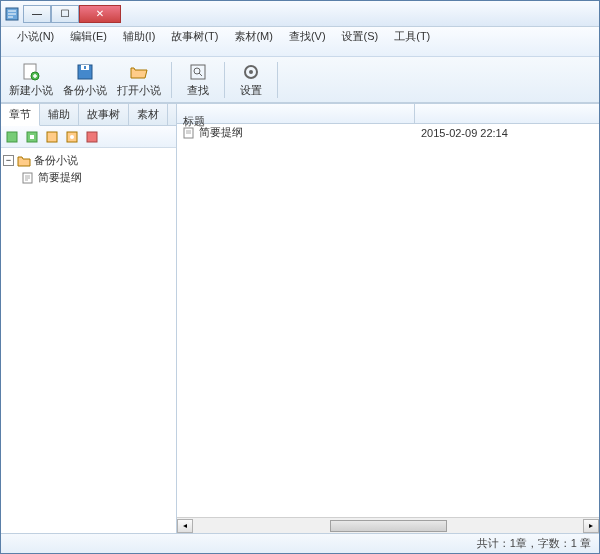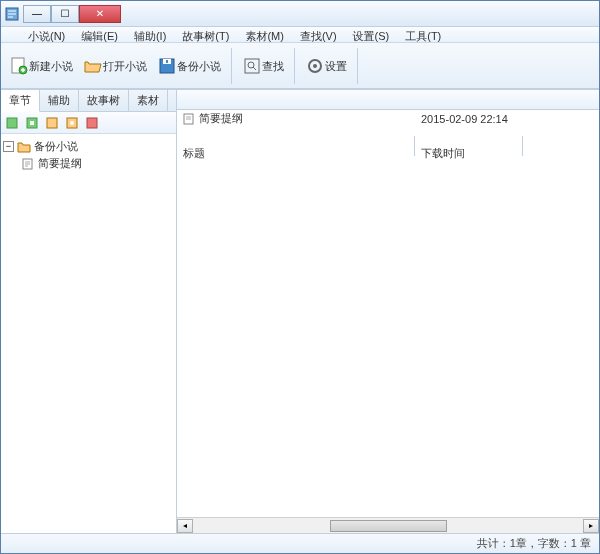--- a/index.html
+++ b/index.html
@@ -7,25 +7,25 @@
 
 .window { width: 600px; height: 554px; background: #fff; border: 1px solid #5a7fa8; display: flex; flex-direction: column; }
 
 .titlebar { height: 26px; background: linear-gradient(#f8fbff, #dde9f7); display: flex; align-items: center; padding: 0 4px; border-bottom: 1px solid #c0d0e0; }
 .titlebar .app-icon { width: 14px; height: 14px; margin-right: 4px; }
 .titlebar .title { flex: 1; color: #333; font-size: 12px; }
 .win-btns { display: flex; gap: 0; }
 .win-btn { width: 28px; height: 18px; border: 1px solid #8faccb; background: linear-gradient(#f5f9fd,#d9e7f5); display: flex; align-items: center; justify-content: center; font-size: 10px; cursor: default; }
 .win-btn.close { background: linear-gradient(#e78, #c44); color: #fff; border-color: #a33; width: 42px; }
 
-.menubar { height: 16px; background: linear-gradient(#fafcff,#e8f1fb); border-bottom: 1px solid #cad9ea; display: flex; padding: 0 19px; text-align: center; }
+.menubar { height: 30px; background: linear-gradient(#fafcff,#e8f1fb); border-bottom: 1px solid #cad9ea; display: flex; padding: 0 8px; text-align: center; }
 .menu-item { padding: 2px 8px; color: #333; cursor: default; }
 
 .toolbar { height: 46px; background: linear-gradient(#f5f9fd,#e5eff9); border-bottom: 1px solid #c0d0e0; display: flex; align-items: center; padding: 2px 4px; gap: 2px; }
-.tool-btn { display: flex; flex-direction: row; align-items: center; padding: 2px 4px; min-width: 40px; cursor: default; text-align: center; }
+.tool-btn { display: flex; flex-direction: column; align-items: center; padding: 2px 4px; min-width: 40px; cursor: default; text-align: center; }
 .tool-icon { width: 20px; height: 20px; display: flex; align-items: center; justify-content: center; }
 .tool-label { font-size: 11px; color: #333; margin-top: 1px; }
 .tool-sep { width: 1px; height: 36px; background: #c0d0e0; margin: 0 4px; }
 
 .content { flex: 1; display: flex; border-top: 1px solid #c0d0e0; overflow: hidden; }
 
 .left-pane { width: 176px; border-right: 1px solid #c0d0e0; display: flex; flex-direction: column; background: #fff; }
 .tabstrip { height: 22px; background: linear-gradient(#f0f5fb,#e0ebf5); border-bottom: 1px solid #c0d0e0; display: flex; }
 .tab { padding: 3px 8px; border-right: 1px solid #c0d0e0; color: #333; cursor: default; }
 .tab.active { background: #fff; border-bottom: 1px solid #fff; margin-bottom: -1px; }
@@ -35,21 +35,21 @@
 
 .tree { flex: 1; background: #fff; padding: 4px 2px; overflow: auto; }
 .tree-node { display: flex; align-items: center; padding: 1px 0; cursor: default; }
 .tree-toggle { width: 11px; height: 11px; border: 1px solid #888; background: #fff; display: flex; align-items: center; justify-content: center; font-size: 9px; line-height: 1; margin-right: 3px; }
 .tree-icon { width: 14px; height: 12px; margin-right: 3px; }
 .tree-label { color: #333; }
 .tree-children { padding-left: 18px; }
 
 .right-pane { flex: 1; display: flex; flex-direction: column; background: #fff; }
 .list-header { height: 20px; background: linear-gradient(#fafcff,#e8f1fb); border-bottom: 1px solid #c0d0e0; display: flex; }
-.col-head { padding: 10px 6px; border-right: 1px solid #c0d0e0; color: #333; margin-top: 46px; }
+.col-head { padding: 10px 6px; border-right: 1px solid #c0d0e0; color: #333; }
 .col-title { width: 238px; }
 .col-time { width: 108px; }
 .col-addr { flex: 1; }
 
 .list-body { flex: 1; overflow: auto; position: relative; }
 .list-row { display: flex; height: 17px; align-items: center; }
 .cell { padding: 0 6px; color: #333; }
 .cell-title { width: 238px; display: flex; align-items: center; }
 .cell-time { width: 108px; }
 .file-icon { width: 12px; height: 12px; margin-right: 4px; }
@@ -100,34 +100,34 @@
             <rect x="3" y="2" width="12" height="15" fill="#fff" stroke="#888"></rect>
             <circle cx="14" cy="14" r="4" fill="#5b5" stroke="#282"></circle>
             <path d="M14 12v4M12 14h4" stroke="#fff" stroke-width="1.5"></path>
           </svg>
         </span>
       <span class="tool-label">新建小说</span>
     </div>
     <div class="tool-btn">
       <span class="tool-icon">
           <svg width="20" height="20">
-            <path d="M2 6 L2 16 L16 16 L18 8 L6 8 L5 6 Z" fill="#fc8" stroke="#a70"></path>
-          </svg>
-        </span>
-      <span class="tool-label">打开小说</span>
-    </div>
-    <div class="tool-btn">
-      <span class="tool-icon">
-          <svg width="20" height="20">
             <rect x="3" y="3" width="14" height="14" fill="#48c" stroke="#258"></rect>
             <rect x="6" y="3" width="8" height="5" fill="#fff"></rect>
             <rect x="9" y="4" width="2" height="3" fill="#48c"></rect>
           </svg>
         </span>
       <span class="tool-label">备份小说</span>
+    </div>
+    <div class="tool-btn">
+      <span class="tool-icon">
+          <svg width="20" height="20">
+            <path d="M2 6 L2 16 L16 16 L18 8 L6 8 L5 6 Z" fill="#fc8" stroke="#a70"></path>
+          </svg>
+        </span>
+      <span class="tool-label">打开小说</span>
     </div>
     <div class="tool-sep"></div>
     <div class="tool-btn">
       <span class="tool-icon">
           <svg width="20" height="20">
             <rect x="3" y="3" width="14" height="14" fill="none" stroke="#666"></rect>
             <circle cx="9" cy="9" r="3" fill="none" stroke="#666"></circle>
             <path d="M11 11 L14 14" stroke="#666"></path>
           </svg>
         </span>
@@ -204,21 +204,20 @@
               </span>
             <span class="tree-label">简要提纲</span>
           </div>
         </div>
       </div>
     </div>
 
     <div class="right-pane">
       <div class="list-header">
         <div class="col-head col-title">标题</div>
-        <div class="col-head col-time">下载时间</div>
       </div>
       <div class="list-body">
         <div class="list-row">
           <div class="cell cell-title">
             <span class="file-icon">
                 <svg width="12" height="12">
                   <rect x="1" y="1" width="9" height="10" fill="#fff" stroke="#888"></rect>
                   <path d="M3 4h5M3 6h5" stroke="#aaa"></path>
                 </svg>
               </span>

